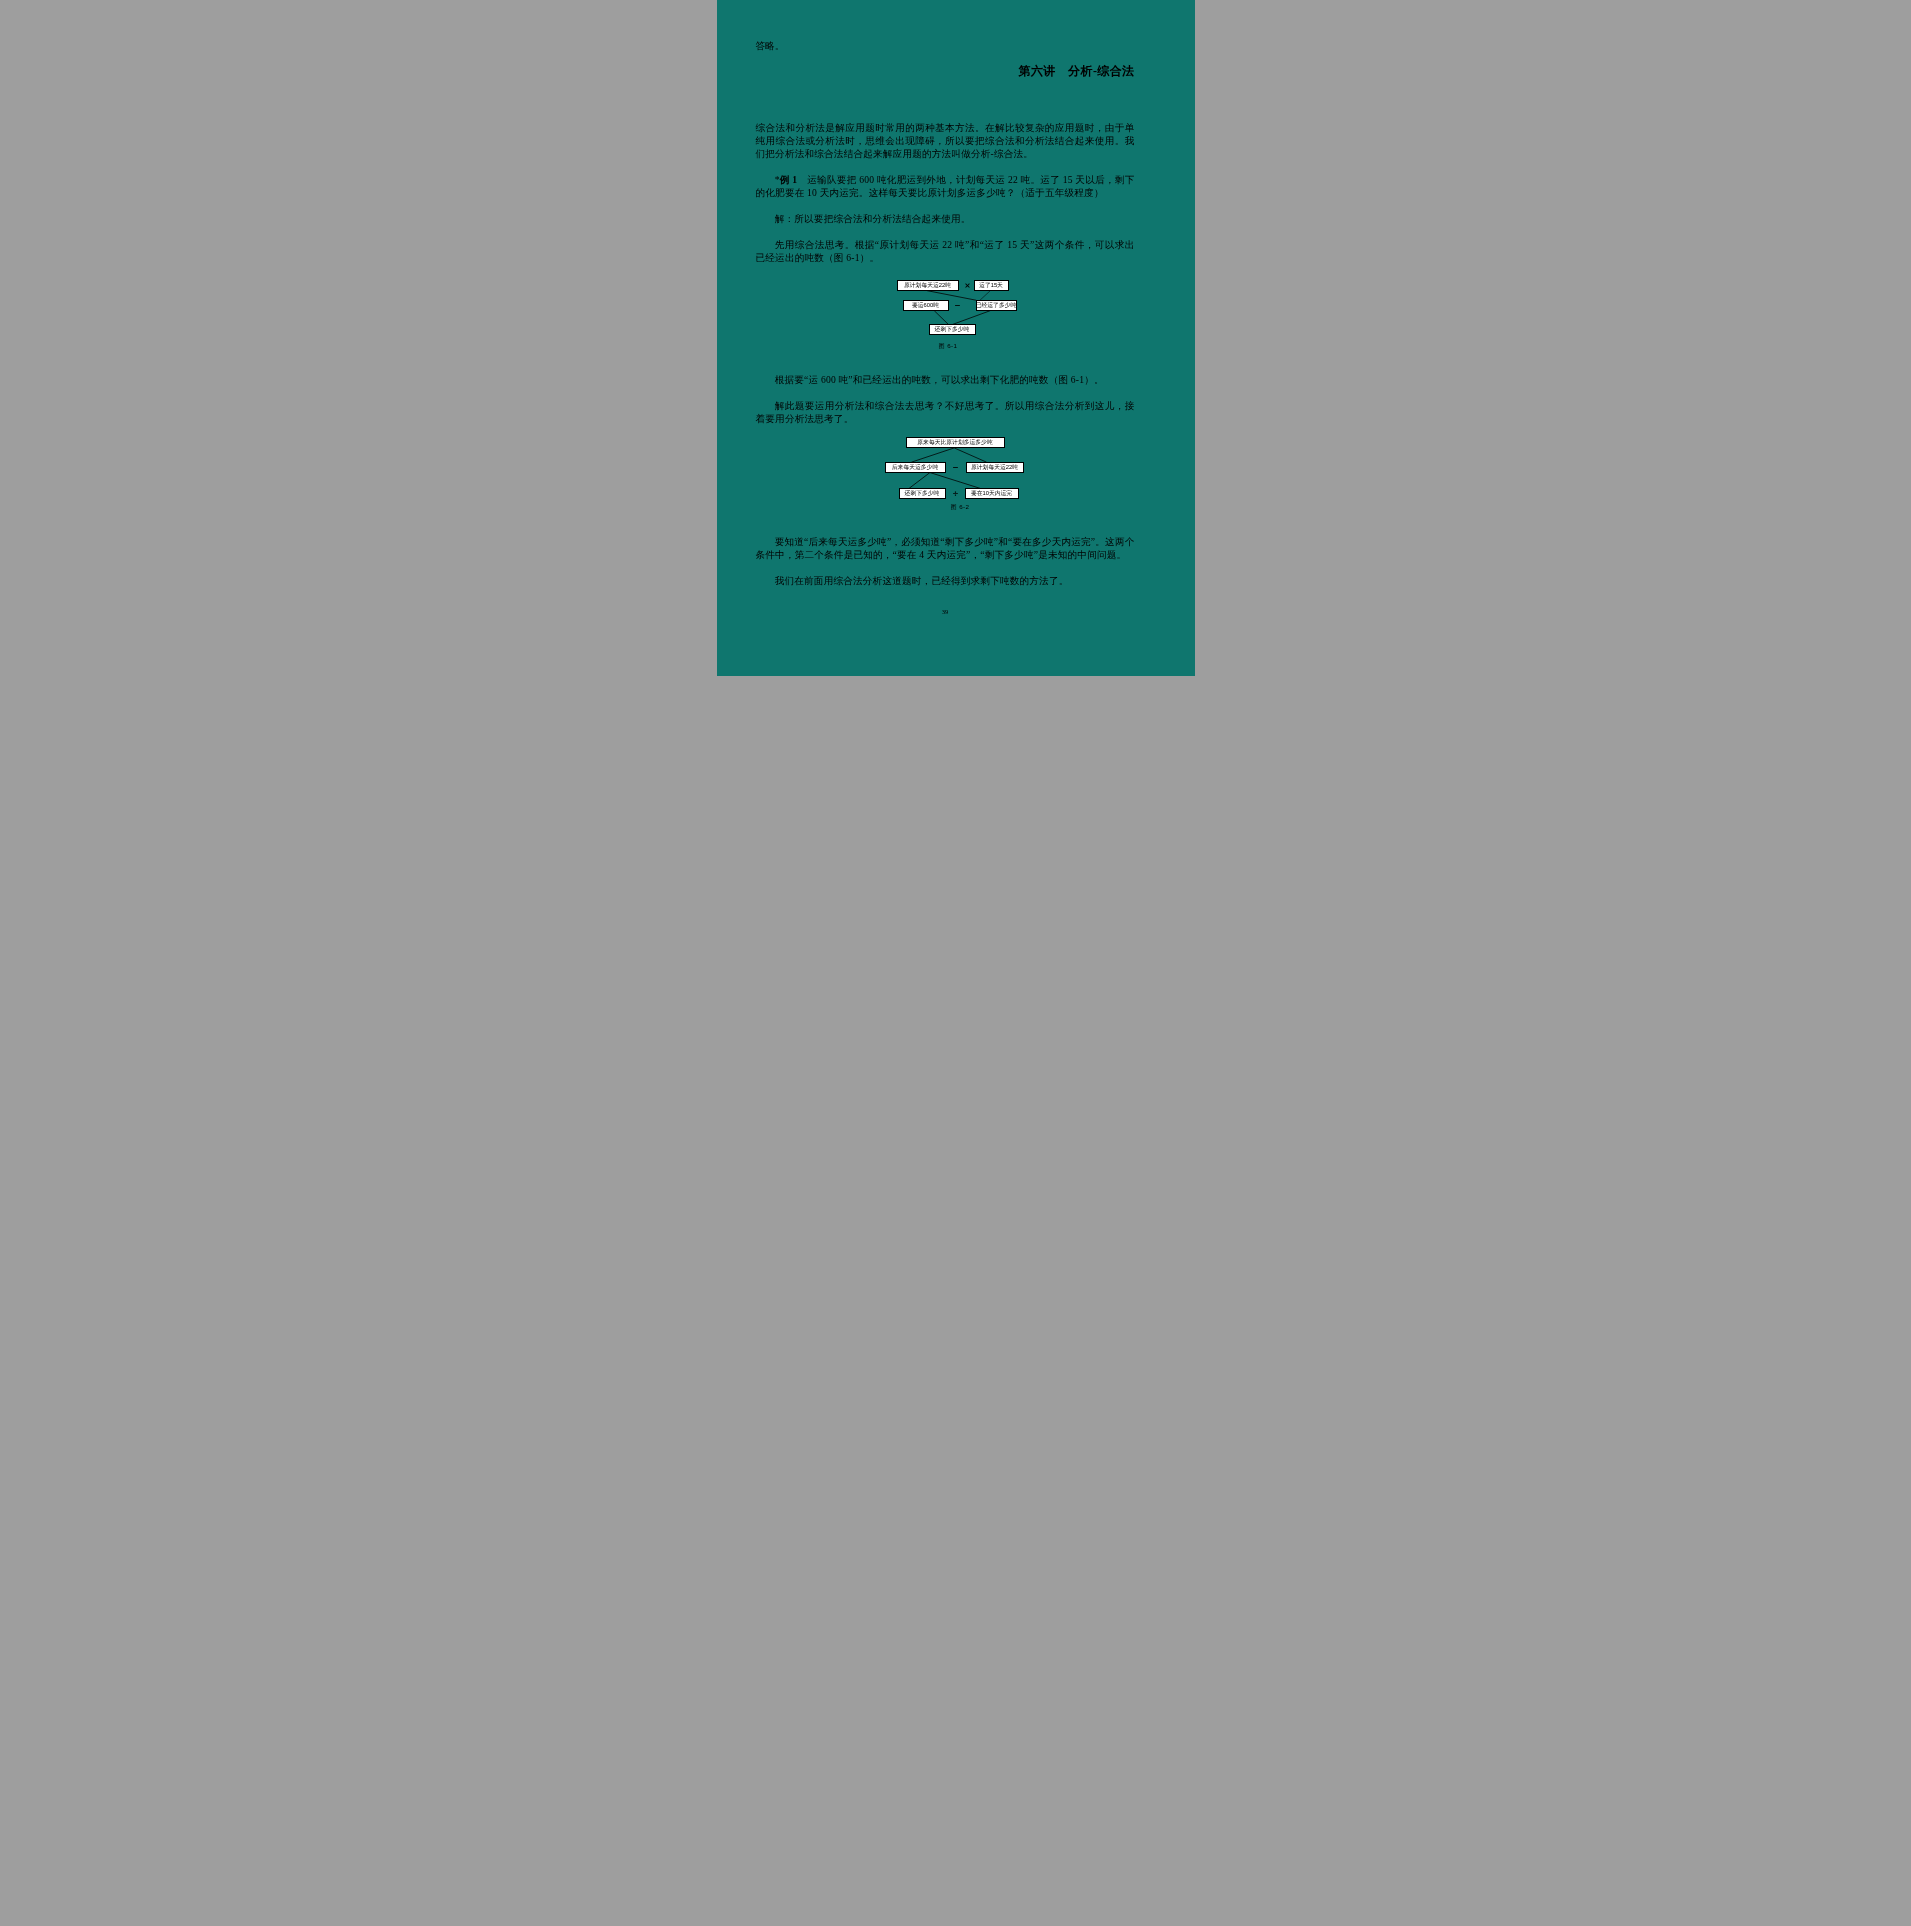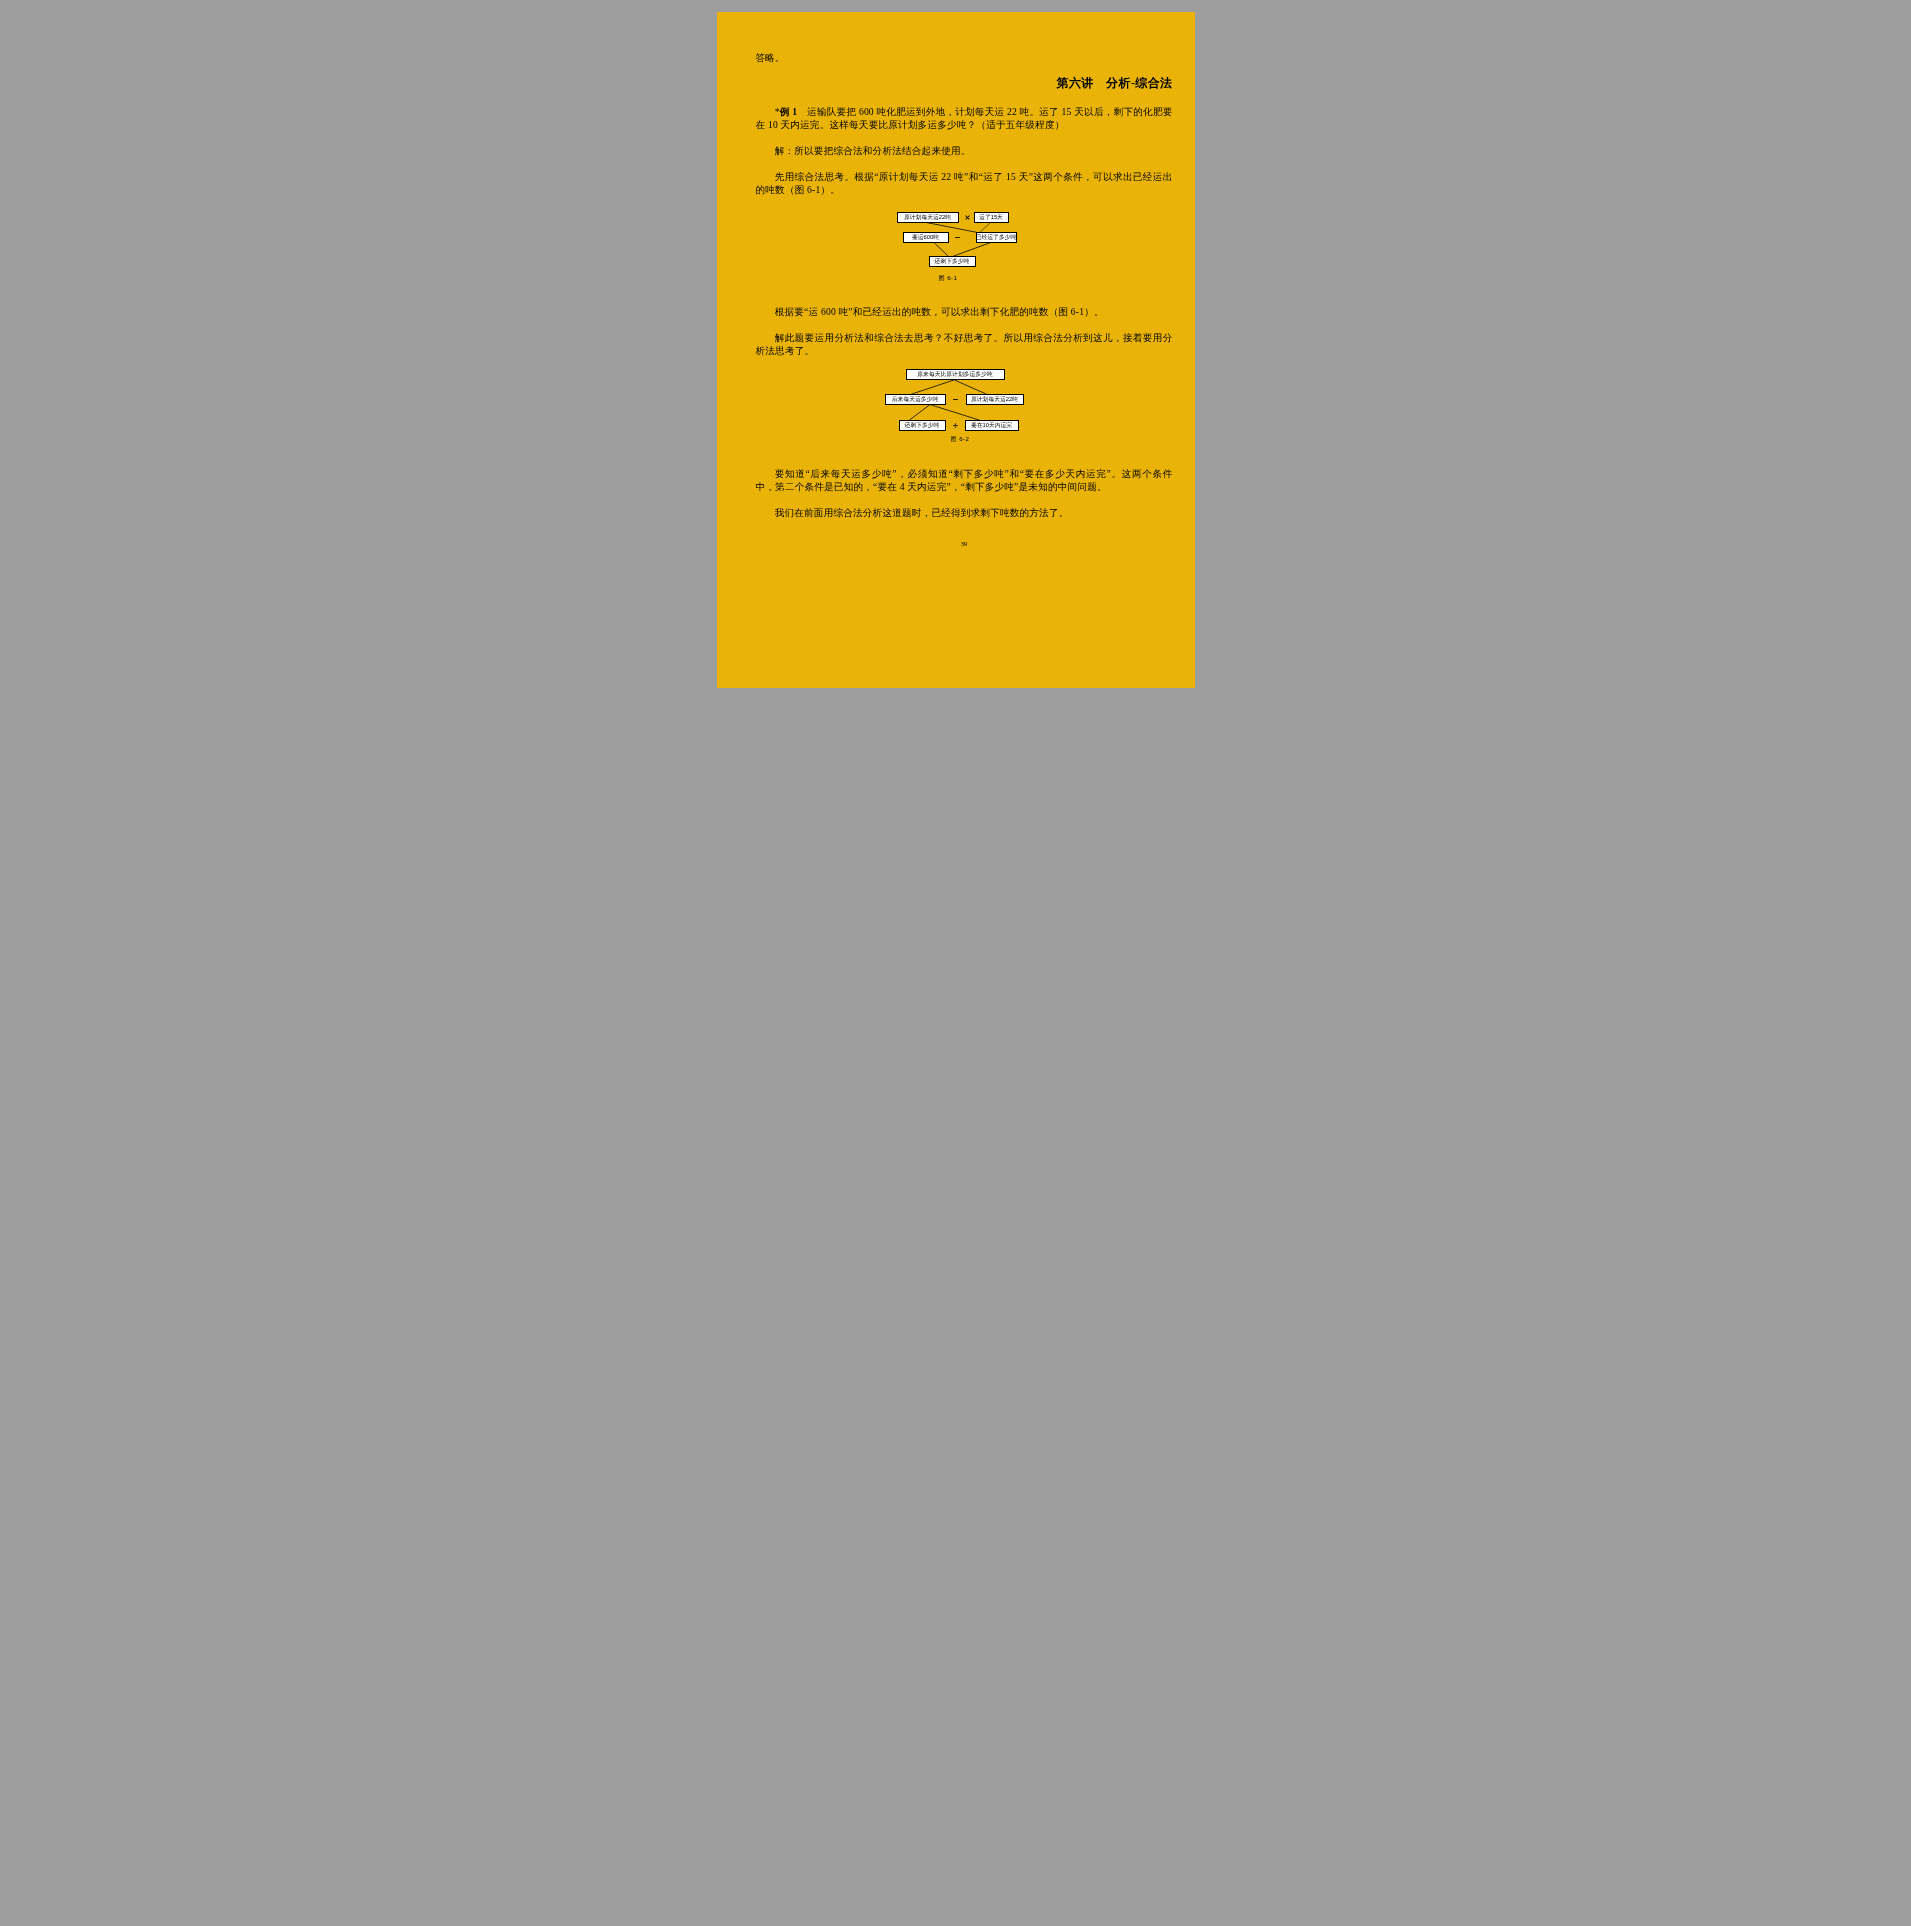--- a/index.html
+++ b/index.html
@@ -1,25 +1,25 @@
 <!DOCTYPE html>
 <html style="font-size:6.2px"><head>
 <meta charset="utf-8">
 <style>
   html,body{margin:0;padding:0;background:#9e9e9e;}
   .page{
     position:relative;
     width:478px;
     min-height:676px;
-    margin:12px auto;
-    background:#eab308;
+    margin:0 auto;
+    background:#0f766e;
     color:#000;
     font-family:"Liberation Serif","DejaVu Serif",serif;
     box-sizing:border-box;
-    padding:39px 22px 23px 39px;
+    padding:39px 60px 23px 39px;
   }
   .note{
     font-size:9.6px;
     line-height:13px;
   }
   .doc-title{
     margin-top:10.8px;
     text-align:right;
     font-size:12px;
     font-weight:bold;
@@ -84,20 +84,21 @@
 </style>
 </head>
 <body>
 
 <div class="page">
 
   <div class="note">答略。</div>
 
   <h1 class="doc-title">第六讲　分析-综合法</h1>
 
+  <p class="body first">综合法和分析法是解应用题时常用的两种基本方法。在解比较复杂的应用题时，由于单纯用综合法或分析法时，思维会出现障碍，所以要把综合法和分析法结合起来使用。我们把分析法和综合法结合起来解应用题的方法叫做分析-综合法。</p>
 
   <p class="body indent"><span>*</span><span class="ex-label">例 1</span><span>　运输队要把 600 吨化肥运到外地，计划每天运 22 吨。运了 15 天以后，剩下的化肥要在 10 天内运完。这样每天要比原计划多运多少吨？（适于五年级程度）</span></p>
 
   <p class="body indent">解：所以要把综合法和分析法结合起来使用。</p>
 
   <p class="body indent">先用综合法思考。根据“原计划每天运 22 吨”和“运了 15 天”这两个条件，可以求出已经运出的吨数（图 6-1）。</p>
 
   <div class="figure fig1">
     <svg class="lines" viewBox="0 0 1042 196">
       <line x1="444" y1="32" x2="572" y2="57" stroke="#000" stroke-width="2"></line>

